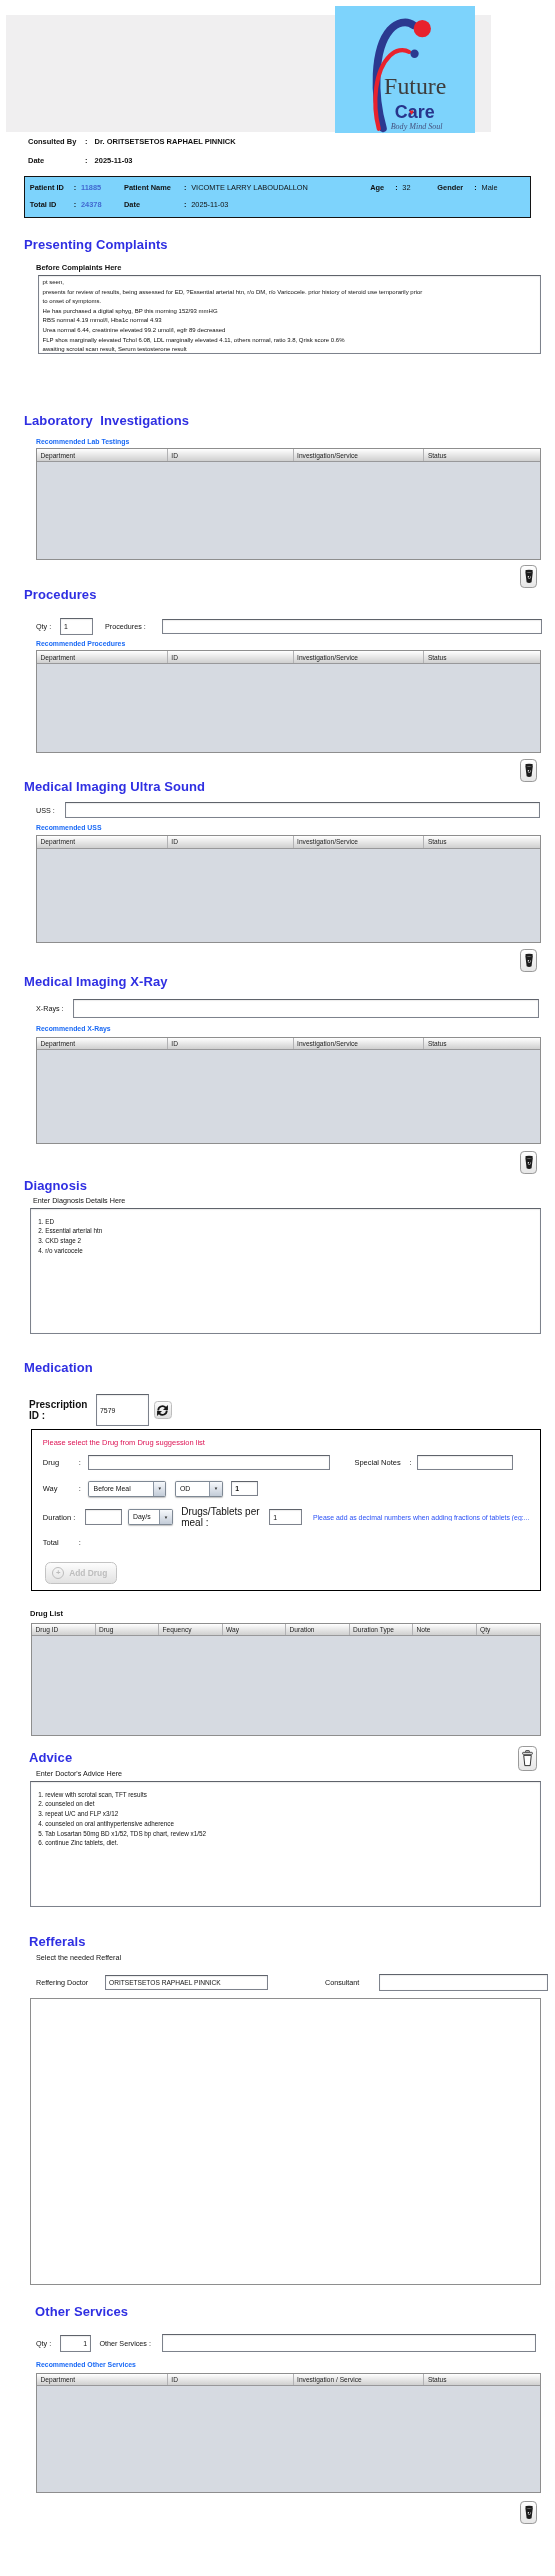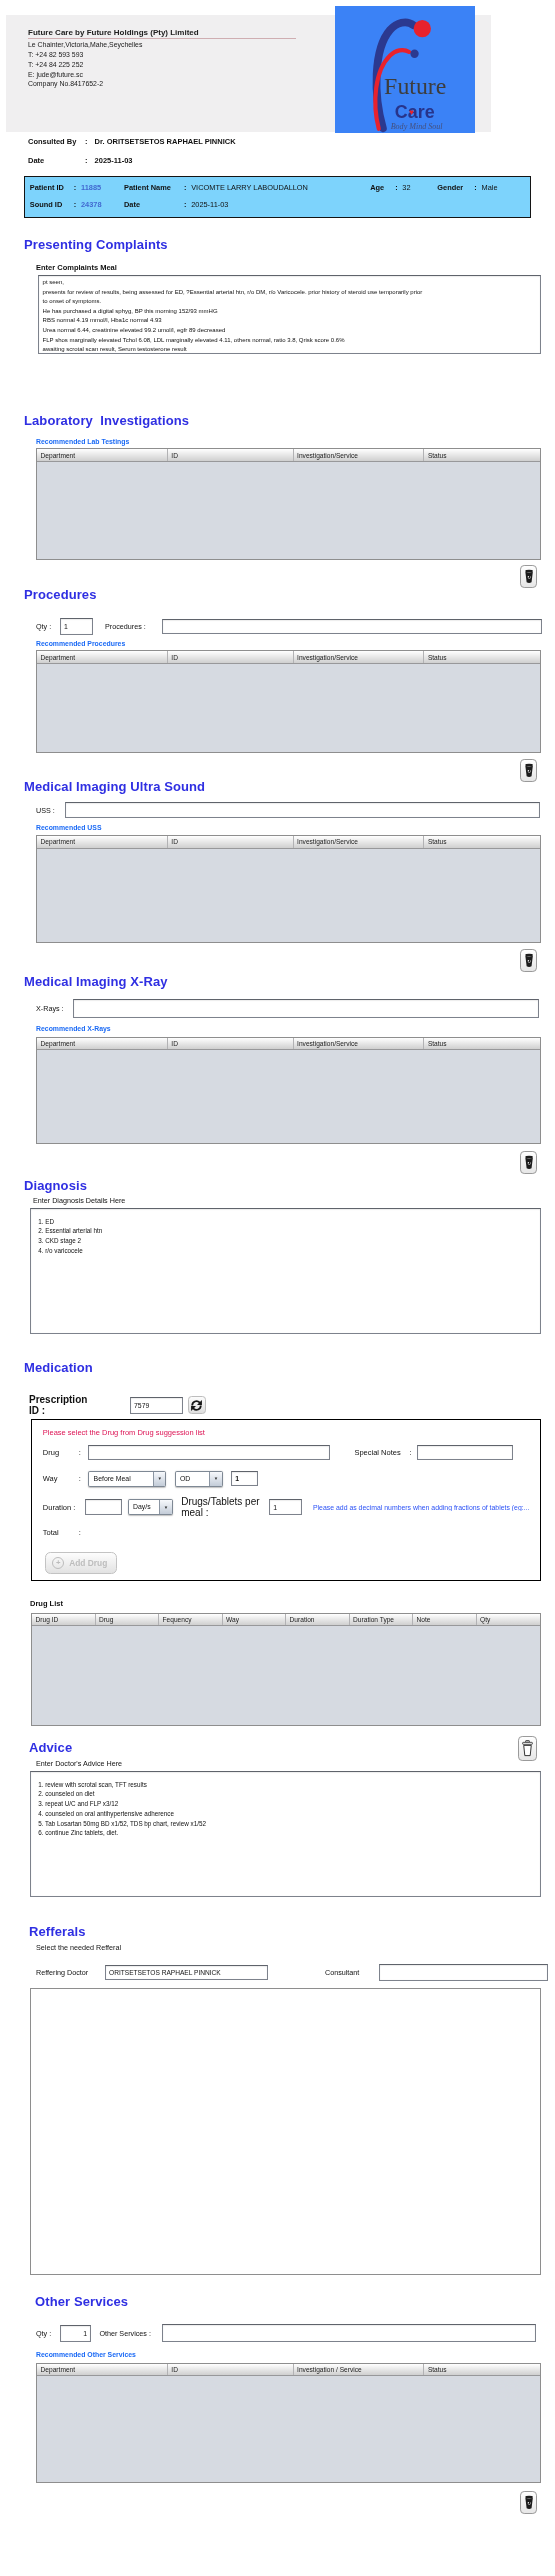--- a/index.html
+++ b/index.html
@@ -4,21 +4,21 @@
 <style>
   html,body{margin:0;padding:0;background:#fff;}
   #page{width:556px;height:2576px;position:relative;background:#fff;overflow:hidden;
         font-family:"Liberation Sans",sans-serif;color:#111;}
   
   .header{position:relative;height:133px;}
   .band{position:absolute;left:6px;top:15px;width:485px;height:117px;background:#f0eff0;}
   .company{position:absolute;left:28px;top:27.5px;}
   .cname{font-size:8px;font-weight:bold;color:#222;border-bottom:1.2px solid #cfaeb2;padding-bottom:1.8px;width:268px;}
   .cline{font-size:6.9px;line-height:9.3px;color:#1a1a1a;margin-top:0.6px;}
-  .logo-box{position:absolute;left:335px;top:6px;width:140px;height:127px;background:#3b82f6;}
+  .logo-box{position:absolute;left:335px;top:6px;width:140px;height:127px;background:#7dd3fc;}
   
   .cline-row{margin-left:28px;font-weight:bold;font-size:7.5px;display:flex;}
   .cl-lab{width:57px;}
   .cl-sep{width:9.6px;}
   
   .pbox{margin:10.8px 0 0 24px;width:507px;border:1.2px solid #141414;box-sizing:border-box;padding:6.6px 4.8px 7.8px 4.8px;background:#7dd3fc;}
   .prow{display:flex;font-size:7.4px;align-items:baseline;}
   .prow .b{font-weight:bold;}
   .idblue{color:#4169d0;font-weight:bold;}
   .w74{width:44px;}.w12{width:7.2px;}.w72{width:43px;}.w100{width:60px;}.w300{width:179px;}
@@ -72,28 +72,20 @@
   
   .big-box{margin-left:30px;margin-top:7.2px;width:511px;height:287px;border:0.6px solid #8e8e8e;background:#fff;box-sizing:border-box;}
 </style>
 </head>
 <body>
 
 <div id="page">
 
   <div class="header">
     <div class="band"></div>
-    <div class="company">
-      <div class="cname">Future Care by Future Holdings (Pty) Limited</div>
-      <div class="cline">Le Chainter,Victoria,Mahe,Seychelles</div>
-      <div class="cline">T: +24 82 593 593</div>
-      <div class="cline">T: +24 84 225 252</div>
-      <div class="cline">E: jude@future.sc</div>
-      <div class="cline">Company No.8417652-2</div>
-    </div>
     <div class="logo-box">
       <svg viewBox="0 0 234 218" width="140" height="130">
         <path d="M80 205 C 64 150 64 72 92 40 C 103 28 119 23 131 32" stroke="#2b3990" stroke-width="13" fill="none" stroke-linecap="round"></path>
         <circle cx="146" cy="38" r="14.5" fill="#e8222d"></circle>
         <path d="M73 206 C 62 163 66 108 92 83 C 101 74 114 71 124 77" stroke="#e8222d" stroke-width="7" fill="none" stroke-linecap="round"></path>
         <circle cx="133" cy="80" r="7" fill="#2b3990"></circle>
         <text x="82" y="148" font-size="40" fill="#3d3d3d" font-family="Liberation Serif, serif">Future</text>
         <text x="100" y="187" font-size="30" font-weight="bold" fill="#27348b" font-family="Liberation Sans, sans-serif">Care</text>
         <text x="124" y="183" font-size="14" fill="#e8222d">♥</text>
         <text x="93" y="206" font-size="13.5" font-style="italic" fill="#44507e" font-family="Liberation Serif, serif">Body Mind Soul</text>
@@ -121,32 +113,32 @@
       <span class="b w12">:</span>
       <span class="w300">VICOMTE LARRY LABOUDALLON</span>
       <span class="b w42">Age</span>
       <span class="b w12">:</span>
       <span class="w58">32</span>
       <span class="b w62">Gender</span>
       <span class="b w12">:</span>
       <span>Male</span>
     </div>
     <div class="prow mt13">
-      <span class="b w74">Sound ID</span>
+      <span class="b w74">Total ID</span>
       <span class="b w12">:</span>
       <span class="idblue w72">24378</span>
       <span class="b w100">Date</span>
       <span class="b w12">:</span>
       <span>2025-11-03</span>
     </div>
   </div>
 
   <div>
     <div class="h2" style="margin-top:19px;">Presenting Complaints</div>
-    <div class="sub subb" style="margin-top:10.8px;">Enter Complaints Meal</div>
+    <div class="sub subb" style="margin-top:10.8px;">Before Complaints Here</div>
     <textarea class="inp" style="margin-left: 38px; margin-top: 3.6px; width: 503px; height: 79px; font-size: 6px; line-height: 1.6; padding: 1.8px 3.6px;">pt seen,
 presents for review of results, being assessed for ED, ?Essential arterial htn, r/o DM, r/o Varicocele. prior history of steroid use temporarily prior
 to onset of symptoms.
 He has purchased a digital sphyg, BP this morning 152/93 mmHG
 RBS normal 4.19 mmol/l, Hba1c normal 4.93
 Urea normal 6.44, creatinine elevated 99.2 umol/l, egfr 89 decreased
 FLP shos marginally elevated Tchol 6.08, LDL marginally elevated 4.11, others normal, ratio 3.8, Qrisk score 0.6%
 awaiting scrotal scan result, Serum testosterone result</textarea>
   </div>
 
@@ -262,21 +254,21 @@
     <textarea class="inp" style="margin-left: 30px; margin-top: 3px; width: 511px; height: 126px; font-size: 6.3px; line-height: 1.55; padding: 7.2px 3.6px 1.8px 7.2px;">1. ED
 2. Essential arterial htn
 3. CKD stage 2
 4. r/o varicocele</textarea>
   </div>
 
   <div>
     <div class="h2" style="margin-top:24px;">Medication</div>
     <div class="row" style="margin-top:19px;margin-left:29px;">
       <span class="lbl" style="font-weight:bold;font-size:10px;width:67px;">Prescription ID :</span>
-      <input class="inp" style="width: 53px; height: 17px; margin-left: 34px;" value="7579">
+      <input class="inp" style="width: 53px; height: 32px;" value="7579">
       <div class="refresh-btn">
         <svg viewBox="0 0 26 26" width="15" height="15">
           <path d="M22 13a9 9 0 0 1-15.3 6.4L3.6 22.5V14h8.5l-3.2 3.2A5.8 5.8 0 0 0 18.8 13z" fill="#161616"></path>
           <path d="M4 13A9 9 0 0 1 19.3 6.6l3.1-3.1V12h-8.5l3.2-3.2A5.8 5.8 0 0 0 7.2 13z" fill="#161616"></path>
         </svg>
       </div>
     </div>
 
     <div class="med-panel" style="margin-top:3px;">
       <div class="warn">Please select the Drug from Drug suggession list</div>

